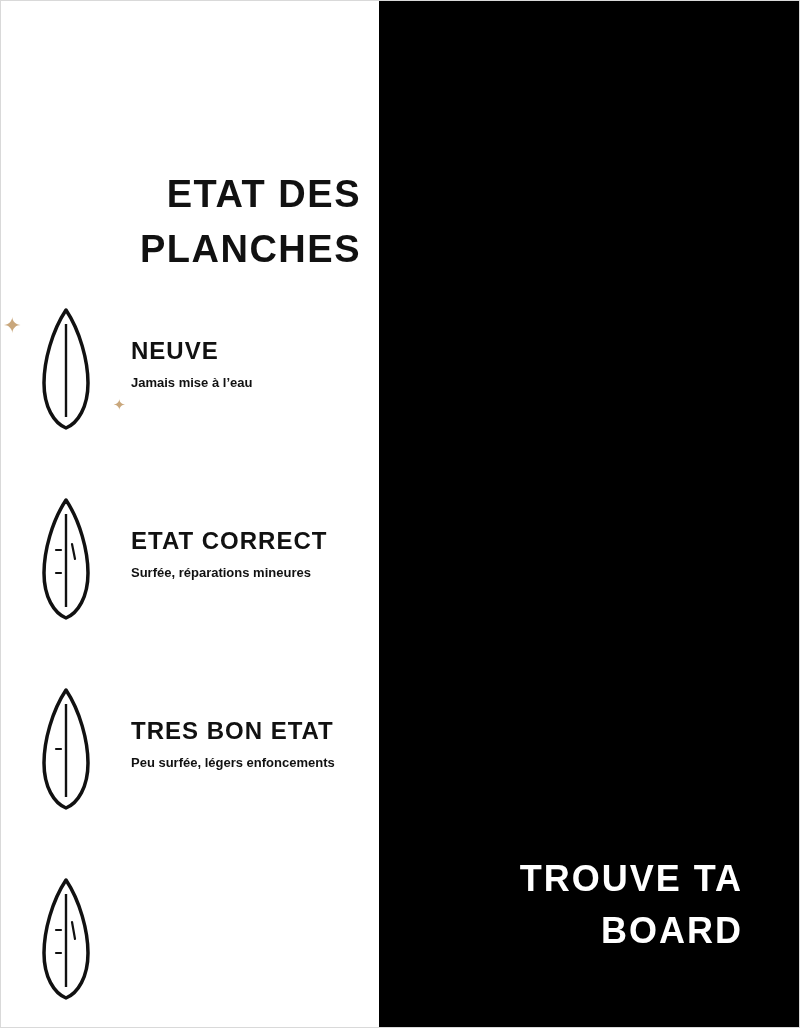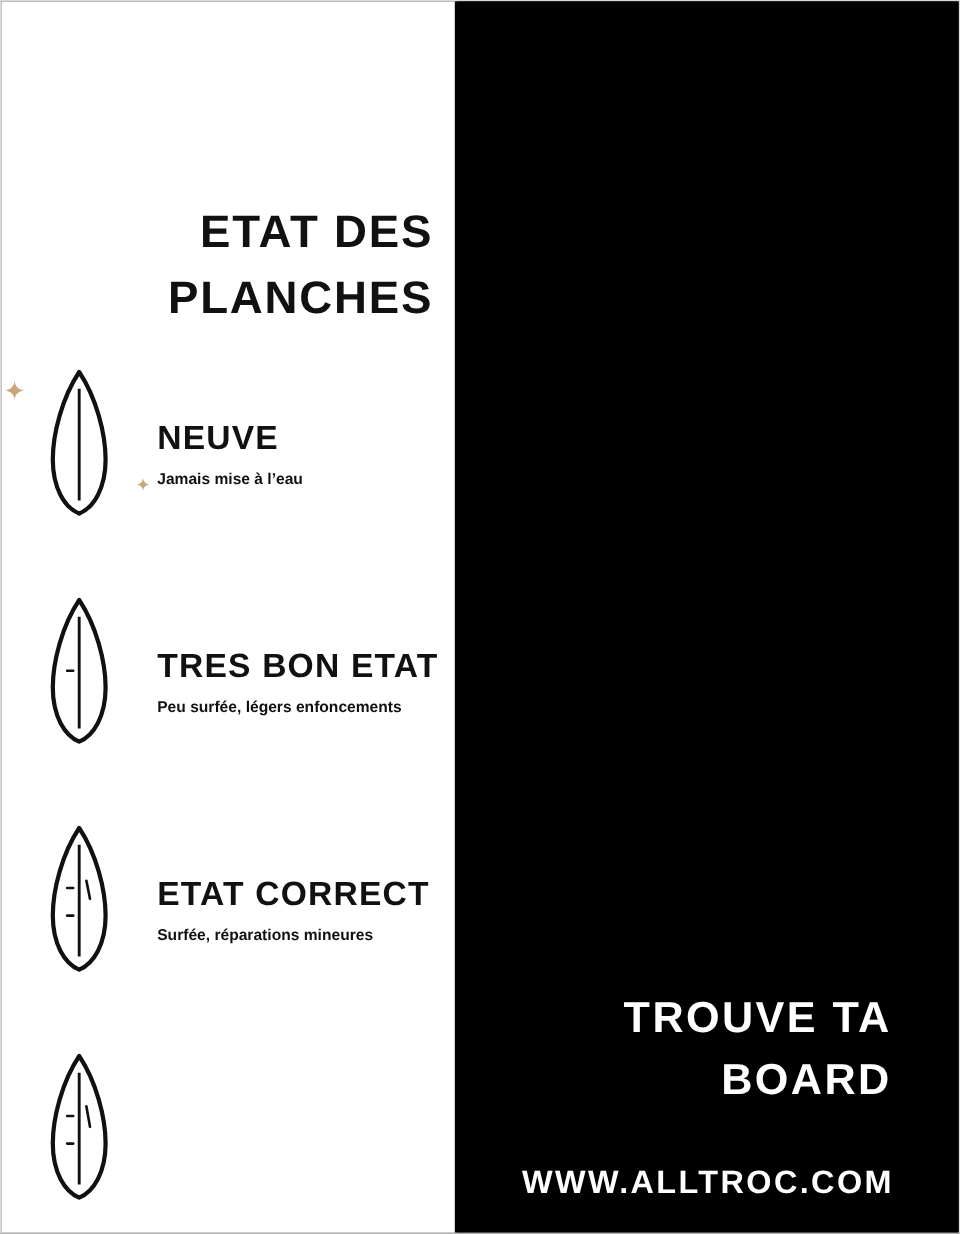--- a/index.html
+++ b/index.html
@@ -10,21 +10,21 @@
   body {
     width: 800px;
     height: 1028px;
     font-family: "Liberation Sans", sans-serif;
     overflow: hidden;
   }
   .page {
     position: relative;
     width: 800px;
     height: 1028px;
-    background: #404040;
+    background: #4d7c0f;
     box-sizing: border-box;
     border: 1px solid #d9d9d9;
     overflow: hidden;
   }
   
   .right-panel {
     position: absolute;
     top: 0;
     right: 0;
     width: 420px;
@@ -107,24 +107,24 @@
     display: block;
   }
   .item-text {
     padding-top: 32px;
     flex: 1 1 auto;
   }
   .item-title {
     color: #111111;
     font-family: "Liberation Sans", sans-serif;
     font-weight: bold;
-    font-size: 28px;
+    font-size: 24px;
     letter-spacing: 1px;
     text-transform: uppercase;
-    margin: 16px 0 8px 0;
+    margin: 4px 0 8px 0;
     white-space: nowrap;
   }
   .item-desc {
     color: #111111;
     font-family: "Liberation Sans", sans-serif;
     font-weight: bold;
     font-size: 13px;
     line-height: 1.55;
     margin: 0;
     max-width: 210px;
@@ -163,62 +163,61 @@
           <p class="item-title">NEUVE</p>
           <p class="item-desc">Jamais mise à l’eau</p>
         </div>
       </div>
 
       <div class="item">
         <div class="item-art">
           <svg class="board-svg" width="60" height="124" viewBox="0 0 60 124">
             <path d="M30 3 C44 24, 52 54, 52 76 C52 100, 42 116, 30 121 C18 116, 8 100, 8 76 C8 54, 16 24, 30 3 Z" fill="#ffffff" stroke="#111111" stroke-width="3.5" stroke-linejoin="round"></path>
             <line x1="30" y1="17" x2="30" y2="110" stroke="#111111" stroke-width="2.4"></line>
-            <line x1="20" y1="62" x2="25" y2="62" stroke="#111111" stroke-width="2.2" stroke-linecap="round"></line>
-          </svg>
-        </div>
-        <div class="item-text">
-          <p class="item-title">TRES BON ETAT</p>
-          <p class="item-desc">Peu surfée, légers enfoncements</p>
-        </div>
-      </div>
-
-      <div class="item">
-        <div class="item-art">
-          <svg class="board-svg" width="60" height="124" viewBox="0 0 60 124">
-            <path d="M30 3 C44 24, 52 54, 52 76 C52 100, 42 116, 30 121 C18 116, 8 100, 8 76 C8 54, 16 24, 30 3 Z" fill="#ffffff" stroke="#111111" stroke-width="3.5" stroke-linejoin="round"></path>
-            <line x1="30" y1="17" x2="30" y2="110" stroke="#111111" stroke-width="2.4"></line>
             <line x1="20" y1="53" x2="25" y2="53" stroke="#111111" stroke-width="2.2" stroke-linecap="round"></line>
             <line x1="36" y1="47" x2="39" y2="62" stroke="#111111" stroke-width="2.2" stroke-linecap="round"></line>
             <line x1="20" y1="76" x2="25" y2="76" stroke="#111111" stroke-width="2.2" stroke-linecap="round"></line>
           </svg>
         </div>
         <div class="item-text">
           <p class="item-title">ETAT CORRECT</p>
           <p class="item-desc">Surfée, réparations mineures</p>
         </div>
       </div>
 
       <div class="item">
         <div class="item-art">
           <svg class="board-svg" width="60" height="124" viewBox="0 0 60 124">
             <path d="M30 3 C44 24, 52 54, 52 76 C52 100, 42 116, 30 121 C18 116, 8 100, 8 76 C8 54, 16 24, 30 3 Z" fill="#ffffff" stroke="#111111" stroke-width="3.5" stroke-linejoin="round"></path>
             <line x1="30" y1="17" x2="30" y2="110" stroke="#111111" stroke-width="2.4"></line>
+            <line x1="20" y1="62" x2="25" y2="62" stroke="#111111" stroke-width="2.2" stroke-linecap="round"></line>
+          </svg>
+        </div>
+        <div class="item-text">
+          <p class="item-title">TRES BON ETAT</p>
+          <p class="item-desc">Peu surfée, légers enfoncements</p>
+        </div>
+      </div>
+
+      <div class="item">
+        <div class="item-art">
+          <svg class="board-svg" width="60" height="124" viewBox="0 0 60 124">
+            <path d="M30 3 C44 24, 52 54, 52 76 C52 100, 42 116, 30 121 C18 116, 8 100, 8 76 C8 54, 16 24, 30 3 Z" fill="#ffffff" stroke="#111111" stroke-width="3.5" stroke-linejoin="round"></path>
+            <line x1="30" y1="17" x2="30" y2="110" stroke="#111111" stroke-width="2.4"></line>
             <line x1="20" y1="53" x2="25" y2="53" stroke="#111111" stroke-width="2.2" stroke-linecap="round"></line>
             <line x1="36" y1="45" x2="39" y2="62" stroke="#111111" stroke-width="2.2" stroke-linecap="round"></line>
             <line x1="20" y1="76" x2="25" y2="76" stroke="#111111" stroke-width="2.2" stroke-linecap="round"></line>
           </svg>
         </div>
         <div class="item-text">
         </div>
       </div>
 
     </div>
   </div>
 
   <div class="right-panel">
     <div class="right-panel-inner">
       <p class="brand-tagline">TROUVE TA BOARD</p>
-      <p class="brand-url">WWW.ALLTROC.COM</p>
     </div>
   </div>
 
 </div>
 
 </body></html>

